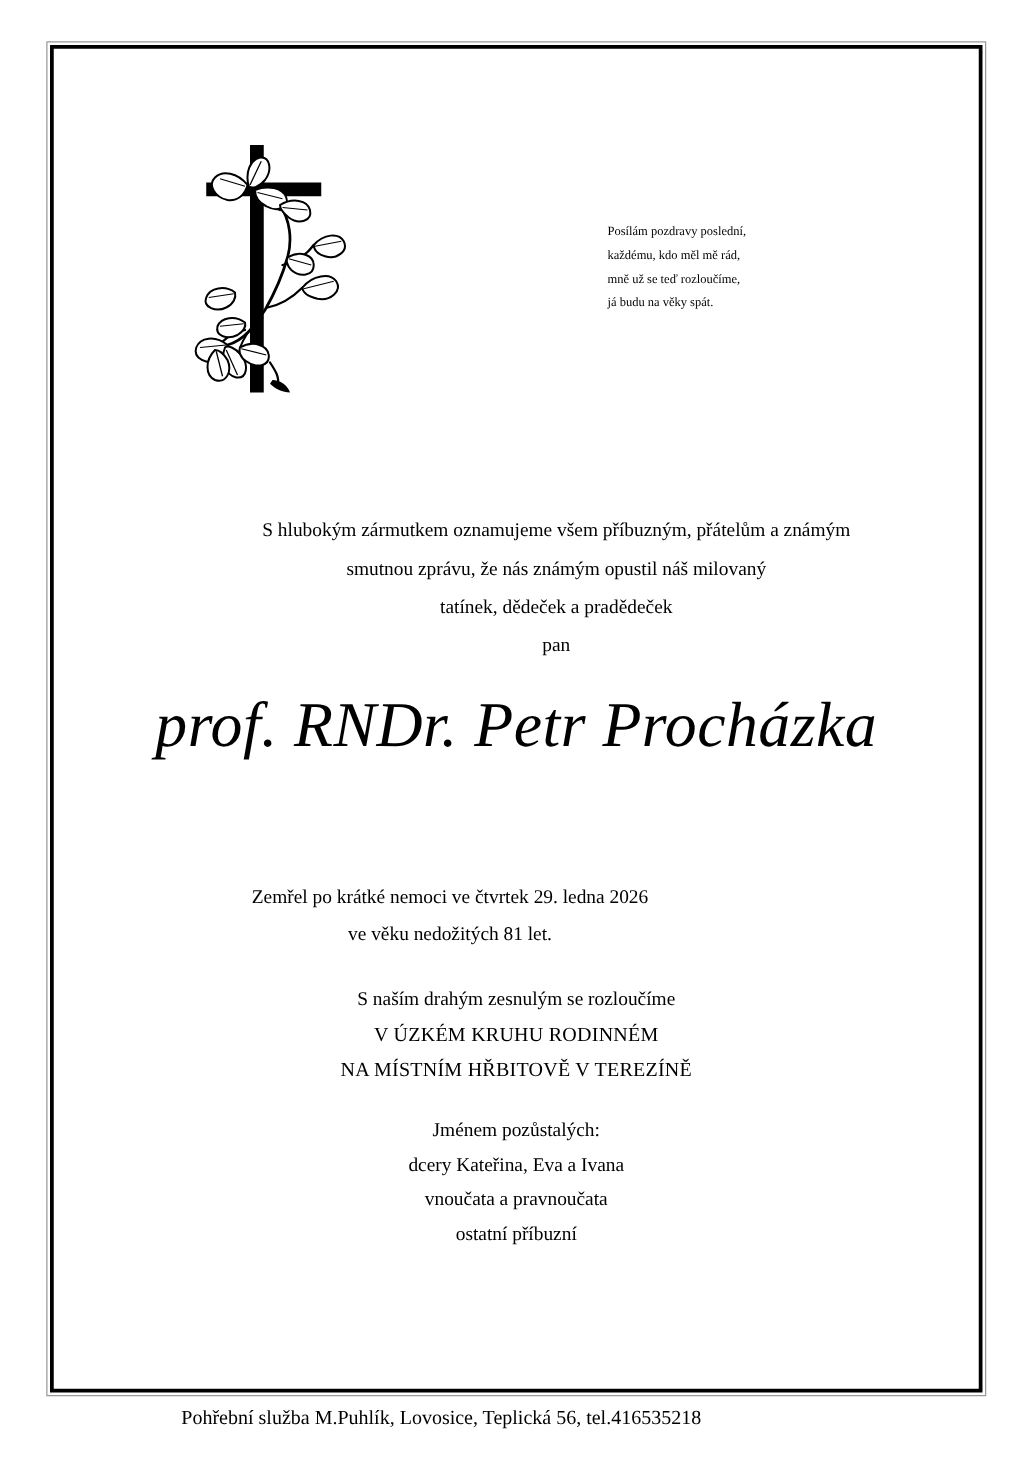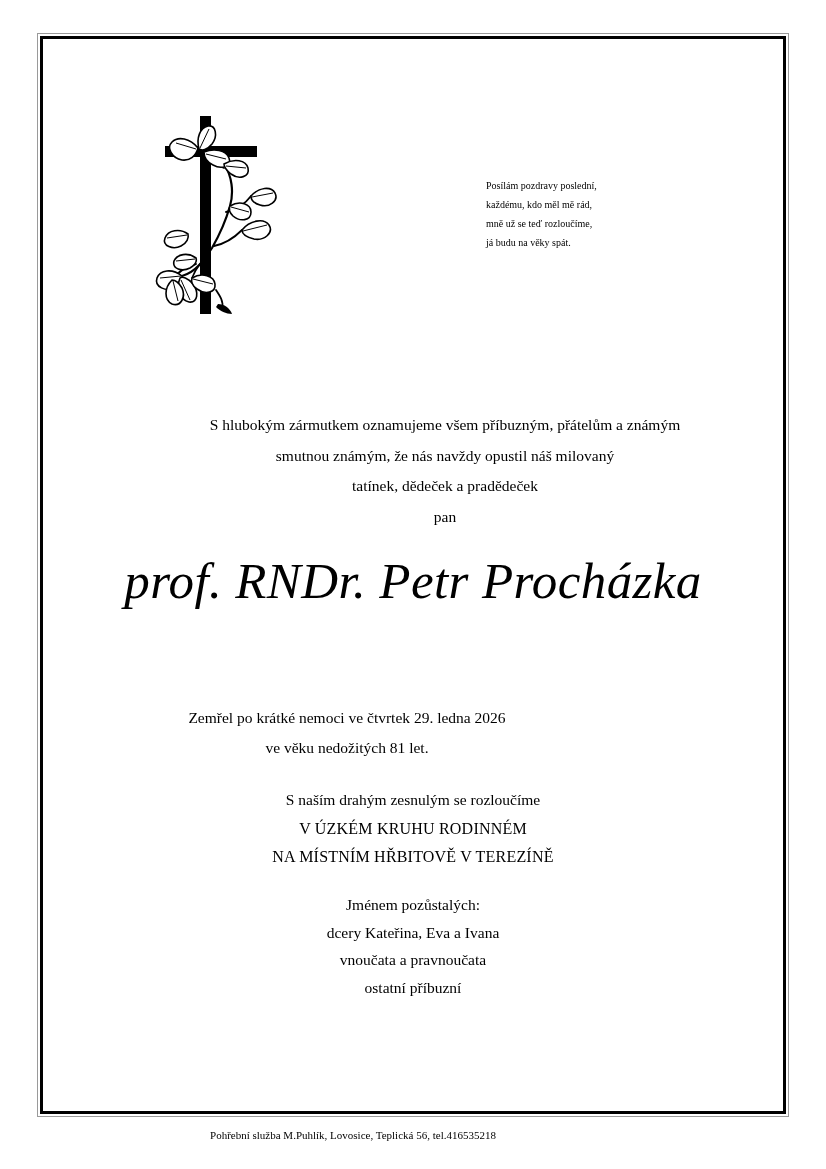--- a/index.html
+++ b/index.html
@@ -100,20 +100,21 @@
 
   
   #death-details {
     position: absolute;
     left: 41px;
     top: 703px;
     width: 612px;
     text-align: center;
     font-size: 15.5px;
     line-height: 30px;
+    padding-left: 13px;
   }
 
   
   #farewell {
     position: absolute;
     left: 41px;
     top: 786px;
     width: 744px;
     text-align: center;
     font-size: 15.5px;
@@ -140,21 +141,21 @@
     font-size: 15.5px;
   }
 
   
   #footer {
     position: absolute;
     left: 0;
     top: 1128px;
     width: 706px;
     text-align: center;
-    font-size: 11px;
+    font-size: 16px;
     line-height: 14px;
   }
 
   .line { display: block; }
 </style>
 </head>
 <body>
 
 <div id="page">
 
@@ -220,21 +221,21 @@
 
   <div id="verse">
     <span class="line">Posílám pozdravy poslední,</span>
     <span class="line">každému, kdo měl mě rád,</span>
     <span class="line">mně už se teď rozloučíme,</span>
     <span class="line">já budu na věky spát.</span>
   </div>
 
   <div id="announce">
     <span class="line">S hlubokým zármutkem oznamujeme všem příbuzným, přátelům a známým</span>
-    <span class="line">smutnou známým, že nás navždy opustil náš milovaný</span>
+    <span class="line">smutnou zprávu, že nás známým opustil náš milovaný</span>
     <span class="line">tatínek, dědeček a pradědeček</span>
     <span class="line">pan</span>
   </div>
 
   <div id="name-block">
     <span id="deceased-name">prof. RNDr. Petr Procházka</span>
   </div>
 
   <div id="death-details">
     <span class="line">Zemřel po krátké nemoci ve čtvrtek 29. ledna 2026</span>

